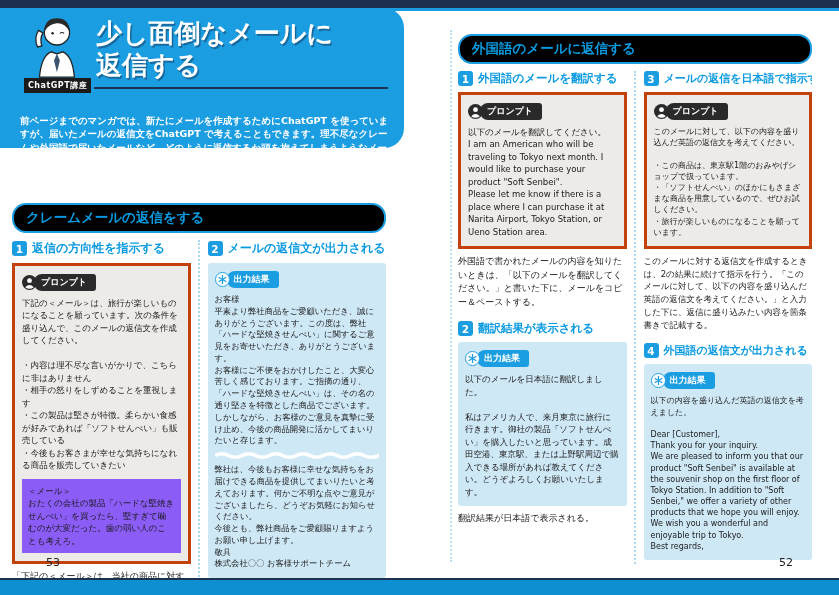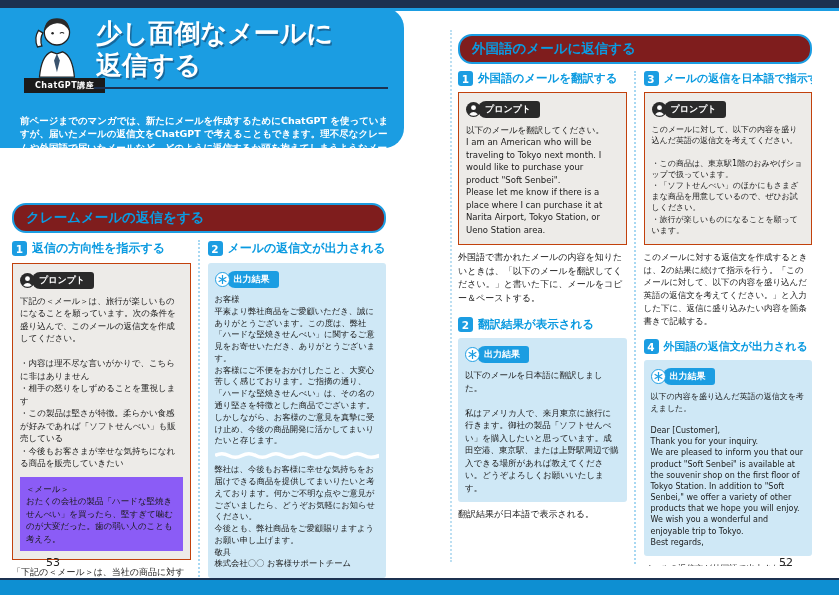--- a/index.html
+++ b/index.html
@@ -14,48 +14,48 @@
   .top-bar    { position:absolute; top:0; left:0; width:839px; height:8px; background:#1c3150; }
   .top-accent { position:absolute; top:8px; left:0; width:839px; height:3px; background:#1b9de2; }
   .bottom-bar { position:absolute; bottom:0; left:0; width:839px; height:17px; background:#0e8fd2; border-top:2px solid #1c3150; }
   .fold-line  { position:absolute; left:450px; top:30px; height:532px; border-left:2px dotted #bcdff2; }
 
   
   .header-box { position:absolute; top:8px; left:0; width:404px; height:140px;
                 background:#1b9de2; border-radius:0 20px 20px 0; }
   .char-illo  { position:absolute; left:22px; top:4px; width:66px; height:66px; }
   .course-badge { position:absolute; left:24px; top:70px; background:#1b1b1b; color:#fff;
-                  font-size:8px; font-weight:bold; padding:2px 11px; letter-spacing:.5px; }
+                  font-size:8px; font-weight:bold; padding:2px 4px; letter-spacing:.5px; }
   .header-title { position:absolute; left:96px; top:10px; color:#fff; font-size:26px;
                   font-weight:bold; line-height:1.22; text-shadow:1.5px 1.5px 0 rgba(20,40,70,.45); }
   .header-rule  { position:absolute; left:94px; top:79px; width:294px; height:2px; background:#1c3150; }
   .header-intro { position:absolute; left:20px; top:86px; width:370px; color:#fff;
                   font-size:9.5px; font-weight:bold; line-height:1.4;margin-top:20px; }
 
   
   .lp { position:absolute; left:12px; top:166px; width:374px; height:400px; overflow:hidden;margin-top:37px; }
   .rp { position:absolute; left:458px; top:34px;  width:354px; height:532px; overflow:hidden; }
 
   .section-pill { display:block; width:100%; border:2px solid #1b9de2; border-radius:14px;
-                  background:#7f1d1d; color:#0a9ae0; font-weight:bold; font-size:13.5px;
+                  background:#000000; color:#0a9ae0; font-weight:bold; font-size:13.5px;
                   padding:4px 12px; }
   .cols { display:flex; margin-top:7px; align-items:flex-start; }
   .col  { flex:1; min-width:0; padding-right:7px; }
   .col + .col { border-left:2px dotted #a8d8f2; padding-left:8px; padding-right:0; }
 
   .step + .step { margin-top:12px; }
   .step-head  { display:flex; align-items:center; gap:5px; margin-bottom:6px; }
   .step-num   { width:15px; height:15px; flex:0 0 15px; background:#1b9de2; color:#fff;
                 border-radius:3px; font-size:10.5px; font-weight:bold;
                 display:flex; align-items:center; justify-content:center; }
   .step-title { color:#0a9ae0; font-weight:bold; font-size:12px; white-space:nowrap;text-align:center; }
   .rp .col-a .step-title { font-size:11.5px; }
   .rp .col-b .step-title { font-size:11px; }
 
-  .prompt-box { background:#edebe8; border:1px solid #c2410c; padding:8px 7px; }
+  .prompt-box { background:#edebe8; border:3px solid #c2410c; padding:8px 7px; }
   .output-box { background:#cfe8f6; border-radius:3px; padding:8px 7px; }
 
   .badge-row  { display:flex; align-items:center; margin-bottom:6px; }
   .badge-icon { width:15px; height:15px; flex:0 0 15px; z-index:1; }
   .badge-label{ color:#fff; font-size:9px; font-weight:bold; padding:2px 9px 2px 7px;
                 border-radius:8px 3px 3px 8px; margin-left:-3px; }
   .badge-label.dark { background:#2a2a2a; }
   .badge-label.blue { background:#1b9de2; }
 
   .box-text { font-size:8.5px; line-height:1.47; color:#1a1a1a; }

